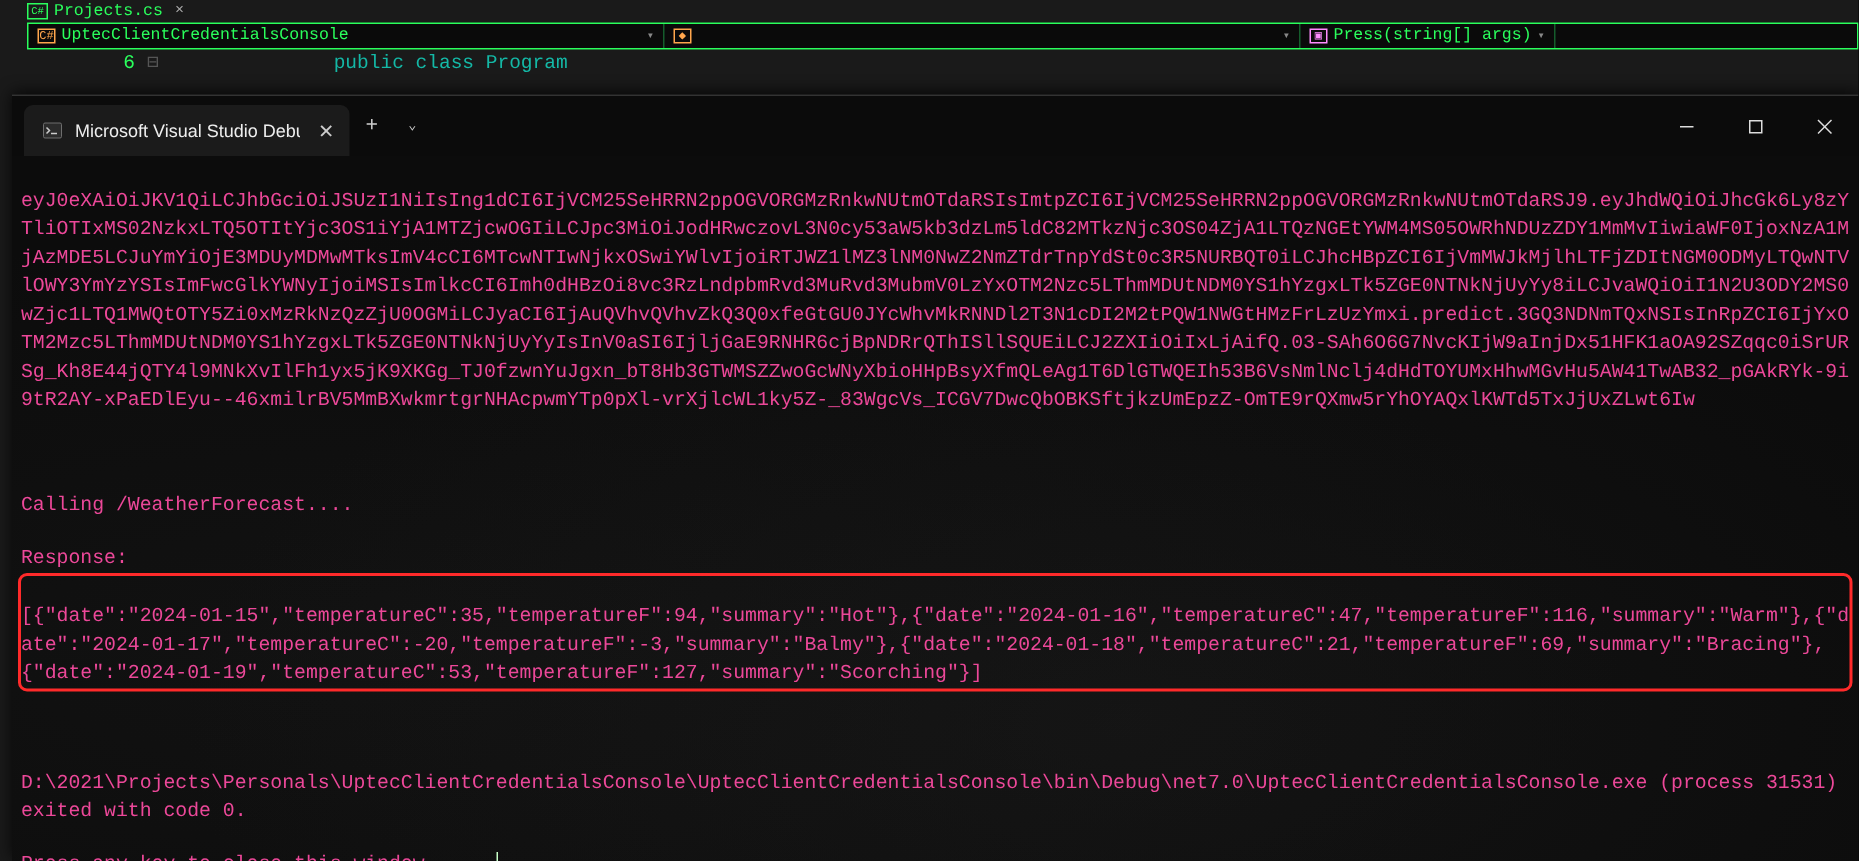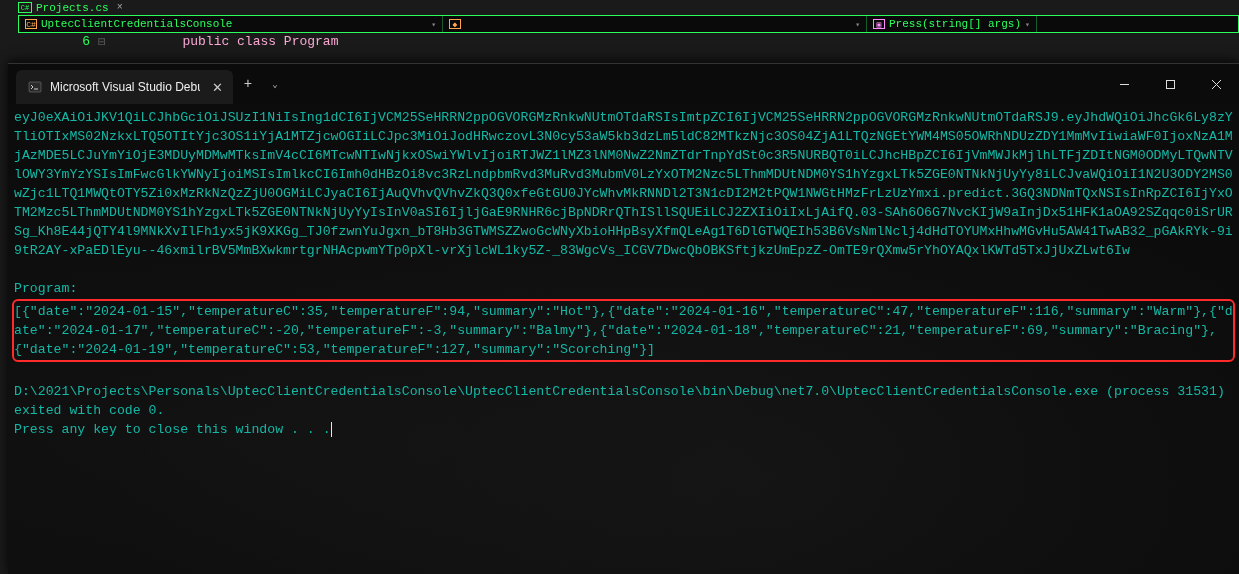--- a/index.html
+++ b/index.html
@@ -16,40 +16,40 @@
 .breadcrumb-seg.first { flex: 0 0 424px; }
 .breadcrumb-seg.second { flex: 0 0 424px; }
 .breadcrumb-seg .dd { margin-left: auto; color: #888; font-size: 8px; }
 .breadcrumb-seg .bc-icon { width: 12px; height: 10px; display: inline-flex; align-items: center; justify-content: center; font-size: 8px; border: 1px solid #ffa64d; color: #ffa64d; }
 .breadcrumb-seg .bc-icon.purple { border-color: #ff8cff; color: #ff8cff; }
 
 .code-area { position: absolute; top: 34px; left: 30px; color: #2aff5c; font-size: 13px; display: flex; gap: 8px; }
 .gutter { color: #2aff5c; text-align: right; width: 60px; }
 .code-glyph { width: 14px; color: #555; }
 .code-text { white-space: pre; }
-.code-text .kw { color: #f9a8d4; }
+.code-text .kw { color: #14b8a6; margin-left: 40px; }
 
 
 .term-window { position: absolute; top: 63px; left: 8px; width: 1231px; height: 511px; background: #0b0b0b; border-top: 1px solid #333; box-shadow: 0 -2px 10px rgba(0,0,0,0.8); }
 .term-tabbar { height: 40px; background: #0b0b0b; display: flex; align-items: center; }
 .term-tab { height: 34px; margin-top: 6px; background: #1b1b1b; border-radius: 6px 6px 0 0; display: flex; align-items: center; gap: 8px; padding: 0 10px 0 12px; color: #eee; font-size: 12px; max-width: 225px; margin-left: 8px; font-family: 'Segoe UI', sans-serif; }
 .term-tab .tab-icon { width: 14px; height: 14px; display: inline-block; }
 .term-tab .tab-icon svg { width: 14px; height: 14px; }
 .term-tab .tab-title { white-space: nowrap; overflow: hidden; text-overflow: clip; max-width: 150px; }
 .term-tab .tab-close { color: #ccc; font-size: 13px; margin-left: 4px; }
 .term-newplus { width: 30px; color: #ccc; text-align: center; font-size: 14px; }
 .term-dd { width: 24px; color: #ccc; font-size: 9px; text-align: center; }
 .term-spacer { flex: 1; }
 .win-controls { display: flex; height: 40px; }
 .win-btn { width: 46px; display: flex; align-items: center; justify-content: center; color: #ddd; }
 .win-btn svg { width: 11px; height: 11px; stroke: #ddd; fill: none; stroke-width: 1; }
 
 .term-body { padding: 4px 6px; background: rgba(12,12,12,0.8); height: calc(100% - 40px); position: relative; }
 .term-body::before { content: ''; position: absolute; inset: 0; background: radial-gradient(ellipse at 60% 80%, rgba(40,40,40,0.25), transparent 60%), radial-gradient(ellipse at 20% 70%, rgba(50,50,50,0.15), transparent 60%); pointer-events: none; }
-.term-line { color: #14b8a6; font-size: 13.2px; font-family: Consolas, 'Courier New', monospace; white-space: pre-wrap; word-break: break-all; line-height: 19px; position: relative; z-index: 1; }
+.term-line { color: #ec4899; font-size: 13.2px; font-family: Consolas, 'Courier New', monospace; white-space: pre-wrap; word-break: break-all; line-height: 19px; position: relative; z-index: 1; margin-top: 16px; }
 .highlight-box { border: 2px solid #ff2a2a; border-radius: 6px; padding: 1px 0px; margin: 1px -2px; position: relative; z-index: 1; }
 .cursor { display: inline-block; width: 1px; height: 15px; background: #c8ffc8; vertical-align: middle; }
 </style>
 </head>
 <body>
 
 <div class="ide-bg">
   <div class="ide-tab">
     <span class="icon-cs">C#</span>
     <span>Projects.cs</span>
@@ -112,21 +112,22 @@
             <line x1="1" y1="1" x2="10" y2="10"></line>
             <line x1="10" y1="1" x2="1" y2="10"></line>
           </svg>
         </div>
     </div>
   </div>
 
   <div class="term-body">
     <div class="term-line">eyJ0eXAiOiJKV1QiLCJhbGciOiJSUzI1NiIsIng1dCI6IjVCM25SeHRRN2ppOGVORGMzRnkwNUtmOTdaRSIsImtpZCI6IjVCM25SeHRRN2ppOGVORGMzRnkwNUtmOTdaRSJ9.eyJhdWQiOiJhcGk6Ly8zYTliOTIxMS02NzkxLTQ5OTItYjc3OS1iYjA1MTZjcwOGIiLCJpc3MiOiJodHRwczovL3N0cy53aW5kb3dzLm5ldC82MTkzNjc3OS04ZjA1LTQzNGEtYWM4MS05OWRhNDUzZDY1MmMvIiwiaWF0IjoxNzA1MjAzMDE5LCJuYmYiOjE3MDUyMDMwMTksImV4cCI6MTcwNTIwNjkxOSwiYWlvIjoiRTJWZ1lMZ3lNM0NwZ2NmZTdrTnpYdSt0c3R5NURBQT0iLCJhcHBpZCI6IjVmMWJkMjlhLTFjZDItNGM0ODMyLTQwNTVlOWY3YmYzYSIsImFwcGlkYWNyIjoiMSIsImlkcCI6Imh0dHBzOi8vc3RzLndpbmRvd3MuRvd3MubmV0LzYxOTM2Nzc5LThmMDUtNDM0YS1hYzgxLTk5ZGE0NTNkNjUyYy8iLCJvaWQiOiI1N2U3ODY2MS0wZjc1LTQ1MWQtOTY5Zi0xMzRkNzQzZjU0OGMiLCJyaCI6IjAuQVhvQVhvZkQ3Q0xfeGtGU0JYcWhvMkRNNDl2T3N1cDI2M2tPQW1NWGtHMzFrLzUzYmxi.predict.3GQ3NDNmTQxNSIsInRpZCI6IjYxOTM2Mzc5LThmMDUtNDM0YS1hYzgxLTk5ZGE0NTNkNjUyYyIsInV0aSI6IjljGaE9RNHR6cjBpNDRrQThISllSQUEiLCJ2ZXIiOiIxLjAifQ.03-SAh6O6G7NvcKIjW9aInjDx51HFK1aOA92SZqqc0iSrURSg_Kh8E44jQTY4l9MNkXvIlFh1yx5jK9XKGg_TJ0fzwnYuJgxn_bT8Hb3GTWMSZZwoGcWNyXbioHHpBsyXfmQLeAg1T6DlGTWQEIh53B6VsNmlNclj4dHdTOYUMxHhwMGvHu5AW41TwAB32_pGAkRYk-9i9tR2AY-xPaEDlEyu--46xmilrBV5MmBXwkmrtgrNHAcpwmYTp0pXl-vrXjlcWL1ky5Z-_83WgcVs_ICGV7DwcQbOBKSftjkzUmEpzZ-OmTE9rQXmw5rYhOYAQxlKWTd5TxJjUxZLwt6Iw</div>
     <div class="term-line">&nbsp;</div>
-    <div class="term-line">Program:</div>
+    <div class="term-line">Calling /WeatherForecast....</div>
+    <div class="term-line">Response:</div>
     <div class="highlight-box">
       <div class="term-line">[{"date":"2024-01-15","temperatureC":35,"temperatureF":94,"summary":"Hot"},{"date":"2024-01-16","temperatureC":47,"temperatureF":116,"summary":"Warm"},{"date":"2024-01-17","temperatureC":-20,"temperatureF":-3,"summary":"Balmy"},{"date":"2024-01-18","temperatureC":21,"temperatureF":69,"summary":"Bracing"},{"date":"2024-01-19","temperatureC":53,"temperatureF":127,"summary":"Scorching"}]</div>
     </div>
     <div class="term-line">&nbsp;</div>
     <div class="term-line">D:\2021\Projects\Personals\UptecClientCredentialsConsole\UptecClientCredentialsConsole\bin\Debug\net7.0\UptecClientCredentialsConsole.exe (process 31531) exited with code 0.</div>
     <div class="term-line"><span>Press any key to close this window . . .</span><span class="cursor"></span></div>
   </div>
 </div>
 
 </body></html>

